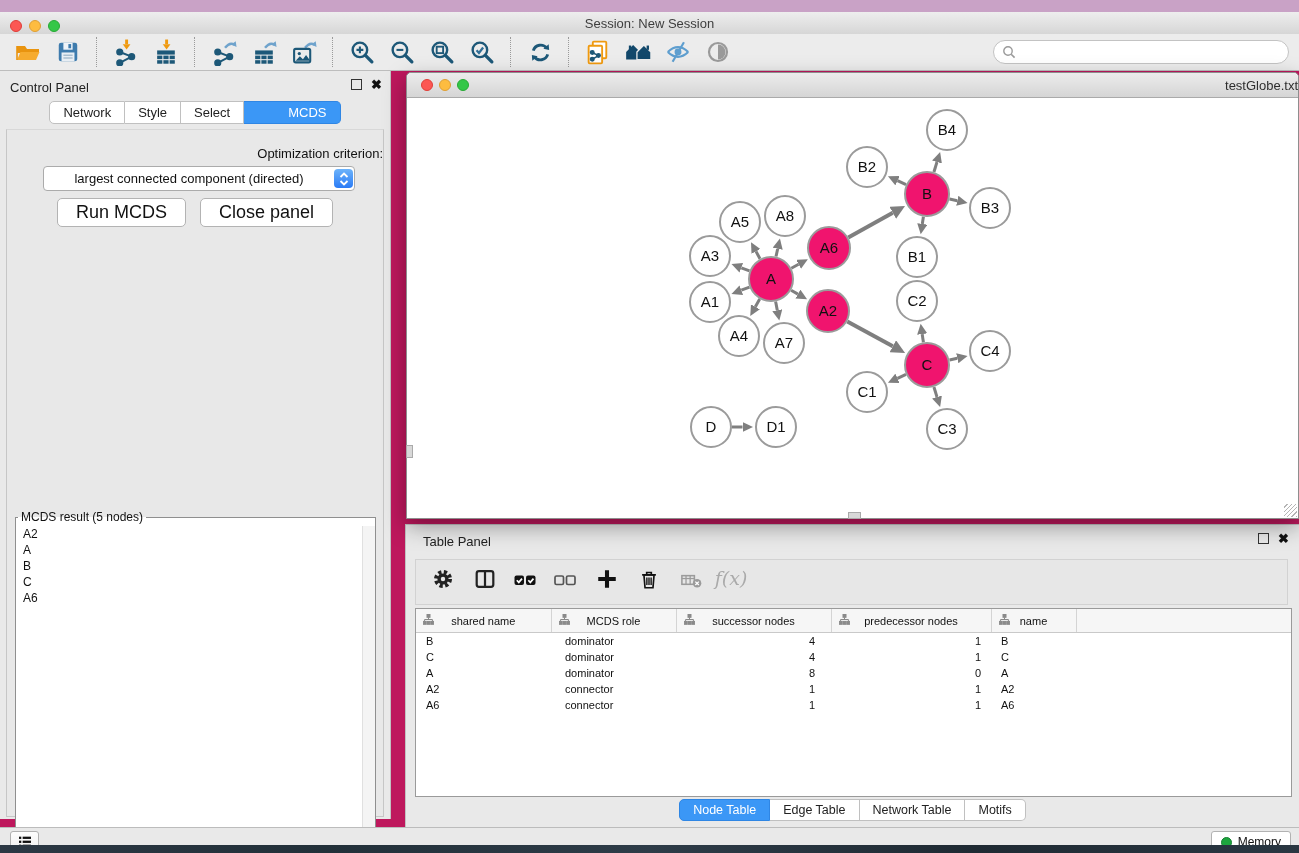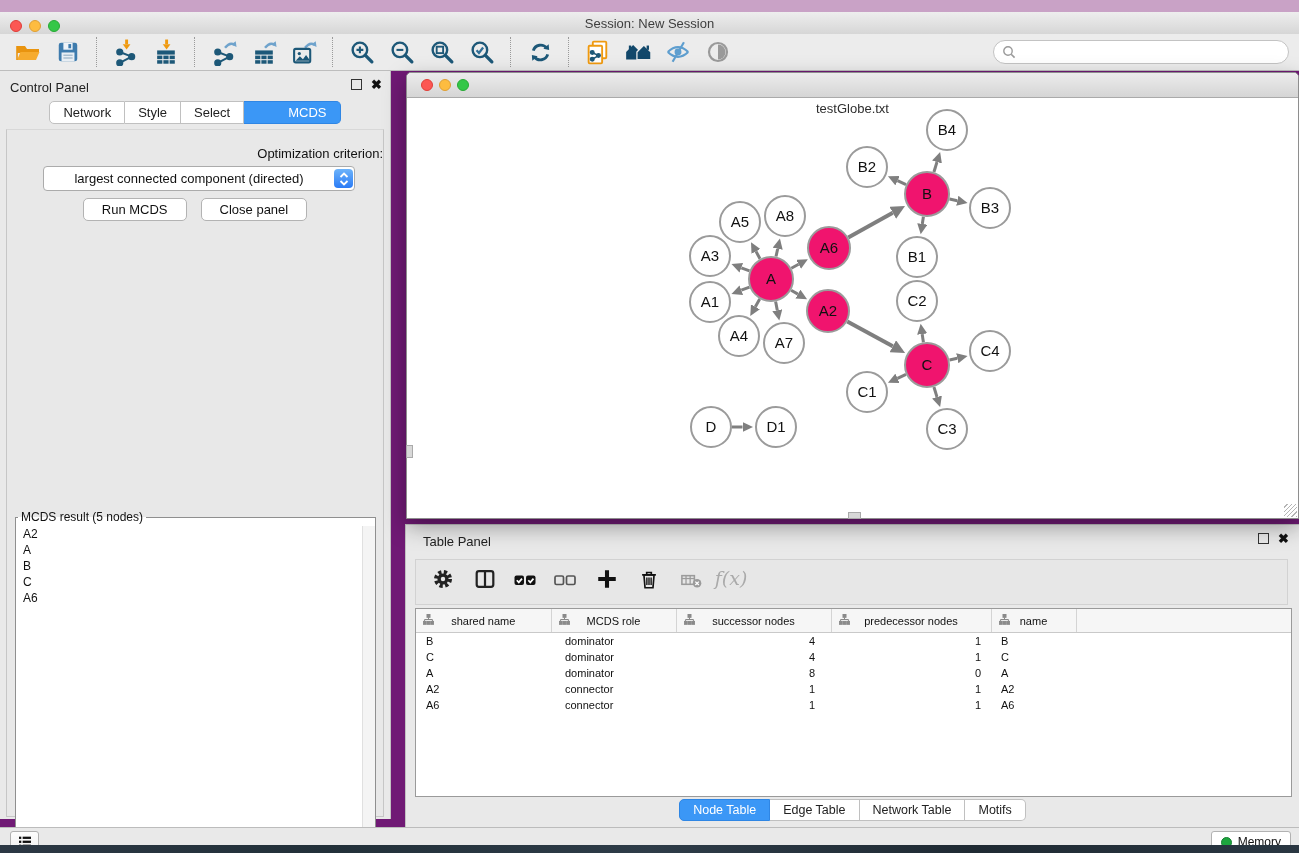--- a/index.html
+++ b/index.html
@@ -21,21 +21,21 @@
   
   .toolbar{position:absolute;left:0;top:22px;width:100%;height:37px;background:#ececec;
     border-bottom:1px solid #bdbdbd;display:flex;align-items:center;padding:0 8px;box-sizing:border-box;}
   .tbtn{width:32px;height:32px;display:flex;align-items:center;justify-content:center;margin:0 4px;cursor:default;}
   .tsep{width:1px;height:30px;border-left:1px dotted #9a9a9a;margin:0 8px;}
   .searchbox{margin-left:auto;margin-right:2px;width:296px;height:24px;background:#fff;border:1px solid #c3c3c3;
     border-radius:13px;display:flex;align-items:center;padding-left:8px;box-sizing:border-box;}
   .searchbox input{border:none;outline:none;flex:1;font-size:12px;background:transparent;height:18px;margin-left:4px;}
 
   
-  .main{position:absolute;left:0;top:59px;width:1299px;height:756px;background:#701a75;}
+  .main{position:absolute;left:0;top:59px;width:1299px;height:756px;background:#be185d;}
 
   
   .control-panel{position:absolute;left:0;top:0;width:391px;height:748px;background:#e9e9e9;border-right:1px solid #c2c2c2;box-sizing:border-box;}
   .panel-head{position:relative;height:30px;}
   .panel-head .ptitle{position:absolute;left:10px;top:9px;font-size:13px;color:#222;}
   .panel-icons{position:absolute;right:8px;top:8px;display:flex;gap:9px;align-items:center;}
   .float-ico{width:9px;height:9px;border:1.5px solid #333;display:inline-block;}
   .close-ico{font-size:13px;color:#111;font-weight:bold;line-height:11px;}
   .seg-tabs{display:flex;justify-content:center;}
   .seg-tab{background:#fff;border:1px solid #c0c0c0;border-left:none;padding:3px 13px;font-size:13px;color:#222;}
@@ -44,36 +44,36 @@
   .seg-tab.active{background:#3b97f6;border-color:#2f86e4;color:#fff;}
   .cp-content{position:absolute;left:6px;right:6px;top:58px;bottom:2px;background:#e8e8e8;
     border:1px solid #c6c6c6;border-top-color:#d8d8d8;}
   .opt-label{text-align:right;margin-top:16px;font-size:13px;color:#111;}
   .cselect{position:absolute;left:36px;right:28px;top:36px;height:23px;background:#fff;border:1px solid #ababab;
     border-radius:4px;display:flex;align-items:center;font-size:13px;color:#111;}
   .cselect .val{flex:1;text-align:center;}
   .spinner{width:19px;height:19px;margin-right:1px;border-radius:4px;background:linear-gradient(#6db3fa,#2a7bf6);
     display:flex;align-items:center;justify-content:center;}
   .btn-row{position:absolute;left:0;right:0;top:68px;display:flex;justify-content:center;gap:14px;}
-  .mac-btn{background:#fff;border:1px solid #b3b3b3;border-radius:5px;font-size:13px;color:#111;
+  .mac-btn{background:#fff;border:1px solid #b3b3b3;border-radius:5px;font-size:18px;color:#111;
     padding:3px 18px;font-family:"Liberation Sans",sans-serif;}
   .result-box{position:absolute;left:8px;right:7px;top:380px;height:330px;border:1px solid #8f8f8f;
     margin:0;padding:0;background:#fff;}
   .result-box legend{font-size:12px;color:#111;margin-left:2px;padding:0 3px;background:transparent;}
   .result-list{position:absolute;left:1px;top:2px;right:13px;bottom:1px;background:#fff;overflow:hidden;}
   .result-item{font-size:12px;color:#111;padding:1px 0 1px 6px;line-height:14px;}
   .scroll-track{position:absolute;right:0;top:2px;bottom:1px;width:12px;background:#f4f4f4;border-left:1px solid #e0e0e0;}
 
   
   .net-window{position:absolute;left:406px;top:1px;width:893px;height:447px;background:#fff;
     border:1px solid #8e8e8e;border-radius:5px 5px 0 0;box-shadow:0 8px 22px rgba(0,0,0,0.35);box-sizing:border-box;}
   .net-titlebar{position:relative;height:24px;background:linear-gradient(#ececec,#d5d5d5);
     border-bottom:1px solid #aaa;border-radius:5px 5px 0 0;}
   .net-titlebar .tl{top:6px;}
-  .net-title{position:absolute;left:0;right:0;top:5px;text-align:center;font-size:13px;color:#2e2e2e;margin-top:23px;}
+  .net-title{position:absolute;left:0;right:0;top:5px;text-align:right;font-size:13px;color:#2e2e2e;}
   .net-canvas{position:absolute;left:0;top:24px;right:0;bottom:0;overflow:hidden;}
   .net-canvas svg{display:block;}
   .grip-left{position:absolute;left:-1px;top:372px;width:5px;height:11px;background:#d8d8d8;border:1px solid #aaa;}
   .grip-bottom{position:absolute;left:441px;bottom:-1px;width:11px;height:5px;background:#d8d8d8;border:1px solid #aaa;}
   .resize-grip{position:absolute;right:1px;bottom:1px;width:13px;height:13px;
     background:repeating-linear-gradient(135deg,transparent,transparent 2px,#b5b5b5 2px,#b5b5b5 3px);}
 
   
   .table-panel{position:absolute;left:405px;top:453px;width:894px;height:303px;background:#e9e9e9;
     border-left:1px solid #c2c2c2;border-top:1px solid #c2c2c2;box-sizing:border-box;}

